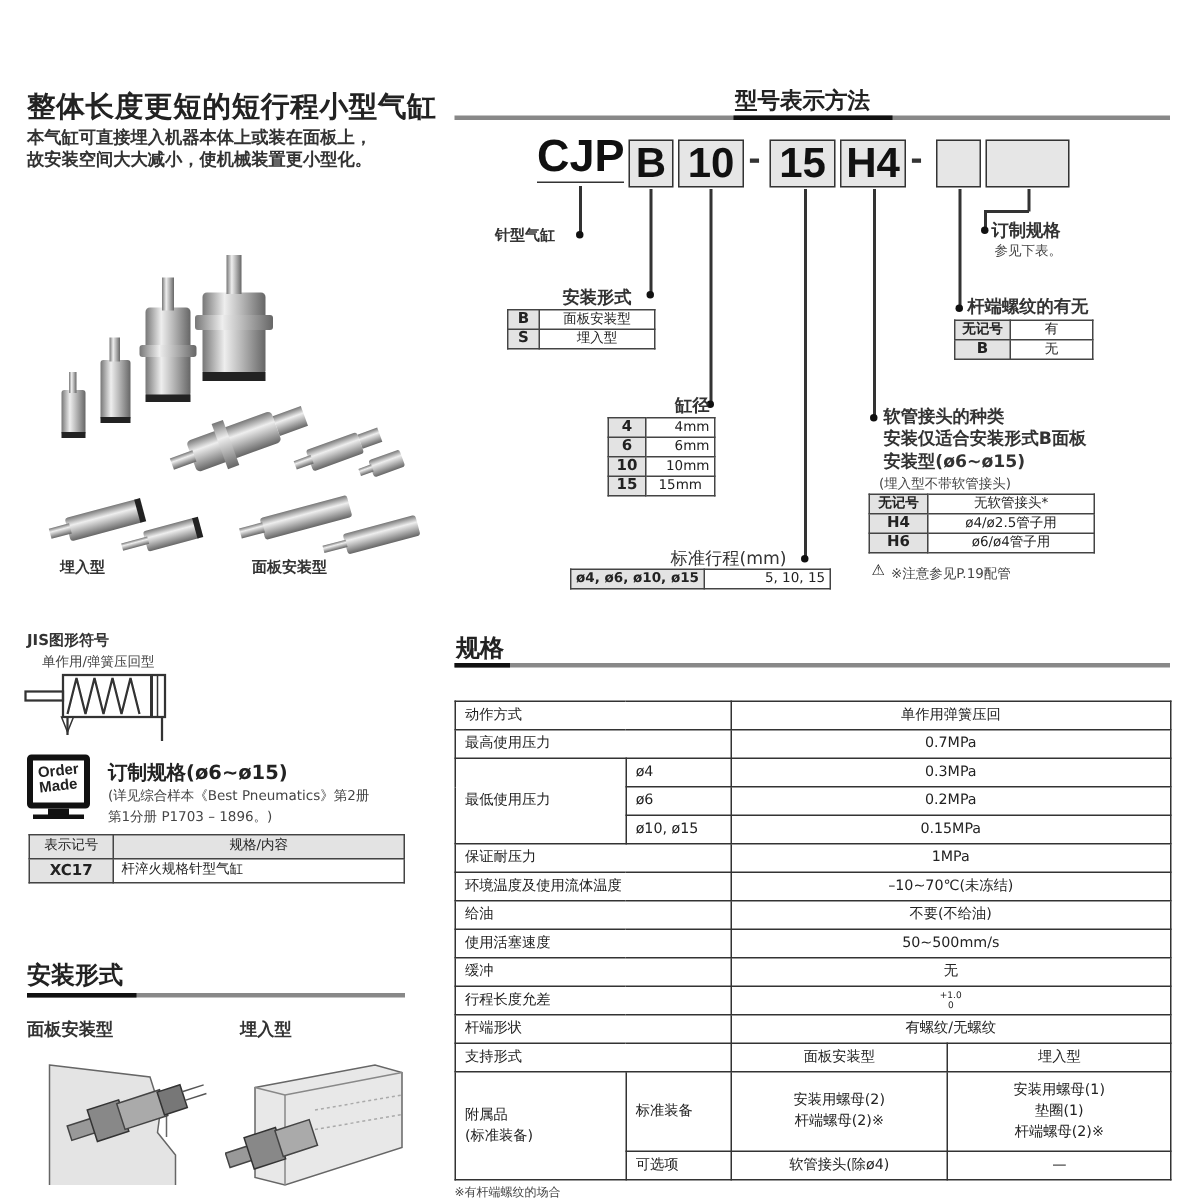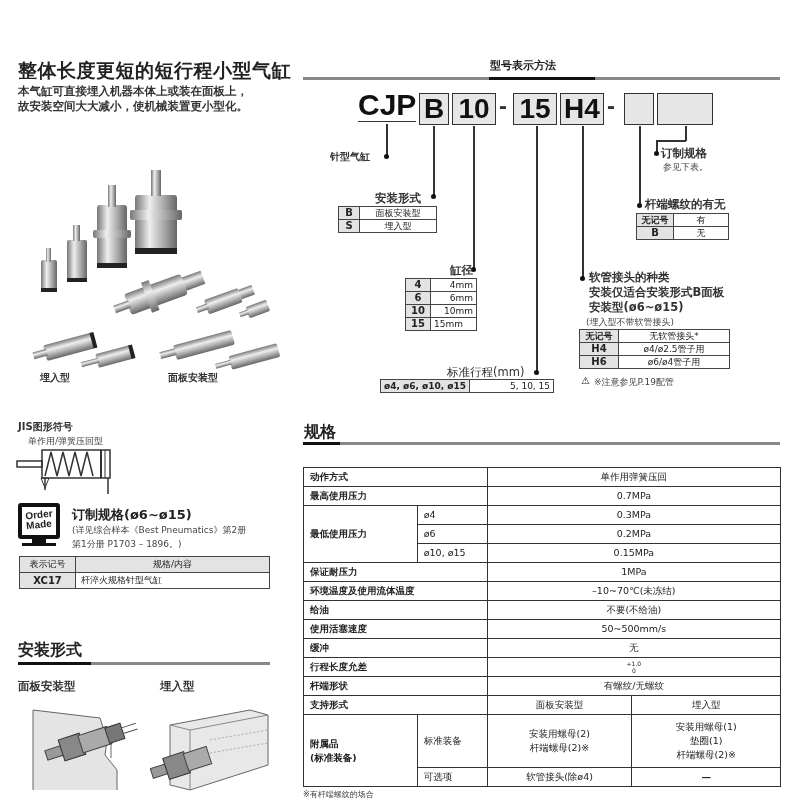--- a/index.html
+++ b/index.html
@@ -20,21 +20,21 @@
   .lbl{font-size:11.5px;font-weight:bold;color:#333;white-space:nowrap;}
   .lbl-sm{font-size:9px;color:#444;white-space:nowrap;}
   table.mini{border-collapse:collapse;font-size:9px;}
   table.mini td{border:1.5px solid #444;padding:0 3px;height:12px;line-height:12px;white-space:nowrap;}
   table.mini td.k{background:#e3e3e3;font-weight:bold;text-align:center;font-size:10px;}
   table.mini td.v{text-align:center;}
   
   table.spec{border-collapse:collapse;font-size:9.5px;color:#222;}
   table.spec td{border:1px solid #333;height:18px;padding:0 6px;line-height:18px;white-space:nowrap;}
   table.spec td.c{text-align:center;}
-  table.spec td.b{font-weight:bold;}
+  table.spec td.b{font-weight:normal;}
   
   table.order{border-collapse:collapse;font-size:9px;}
   table.order td{border:1.5px solid #444;height:15px;line-height:15px;padding:0 5px;}
   table.order tr.hd td{background:#e3e3e3;}
   table.order td.k{background:#e3e3e3;font-weight:bold;text-align:center;font-size:10px;}
   .photo-bg{background:#fff;}
 </style>
 </head>
 <body>
 
@@ -105,21 +105,21 @@
       </g>
     <g transform="rotate(-15 230 230)">
         <rect x="215" y="222" width="50" height="14" fill="url(#metalH)" rx="2"></rect>
         <rect x="200" y="226" width="16" height="5" fill="url(#metalH)"></rect>
       </g>
   </svg>
 </div>
 <div class="abs lbl" style="left:40px;top:371px;font-size:10px;">埋入型</div>
 <div class="abs lbl" style="left:168px;top:371px;font-size:10px;">面板安装型</div>
 
-<div class="abs sec-title" style="left:490px;top:58px;font-size:11px;">型号表示方法</div>
+<div class="abs sec-title" style="left:490px;top:58px;font-size:15px;">型号表示方法</div>
 <div class="abs rule" style="left:303px;top:77px;width:477px;"></div>
 <div class="abs rule-dark" style="left:489px;top:77px;width:106px;"></div>
 
 <div class="abs code-cjp">CJP</div>
 <div class="abs code-box" style="left:419px;width:28px;">B</div>
 <div class="abs code-box" style="left:452px;width:42px;">10</div>
 <div class="abs code-dash" style="left:499px;">-</div>
 <div class="abs code-box" style="left:513px;width:42px;">15</div>
 <div class="abs code-box" style="left:560px;width:42px;">H4</div>
 <div class="abs code-dash" style="left:607px;">-</div>
@@ -172,21 +172,21 @@
   <tr>
         <td class="k">6</td>
         <td class="v" style="text-align:right;">6mm</td>
       </tr>
   <tr>
         <td class="k">10</td>
         <td class="v" style="text-align:right;">10mm</td>
       </tr>
   <tr>
         <td class="k">15</td>
-        <td class="v" style="text-align:left;">15mm</td>
+        <td class="v" style="text-align:center;">15mm</td>
       </tr>
 </tbody>
   </table>
 
 <div class="abs lbl" style="left:447px;top:365px;font-weight:normal;">标准行程(mm)</div>
 <table class="mini abs" style="left:380px;top:379px;width:173px;">
   <tbody>
       <tr>
         <td class="k" style="font-size:9px;">ø4, ø6, ø10, ø15</td>
         <td class="v" style="text-align:right;padding-left:40px;">5, 10, 15</td>

